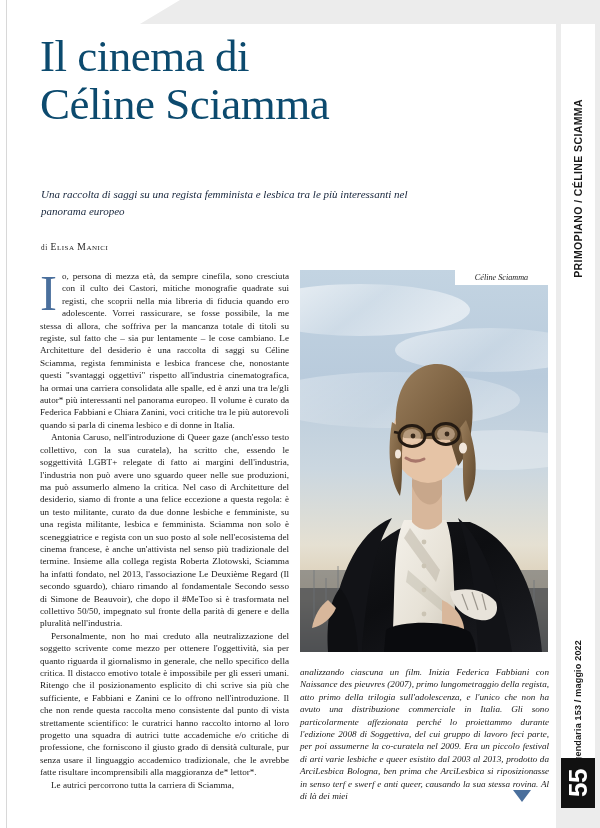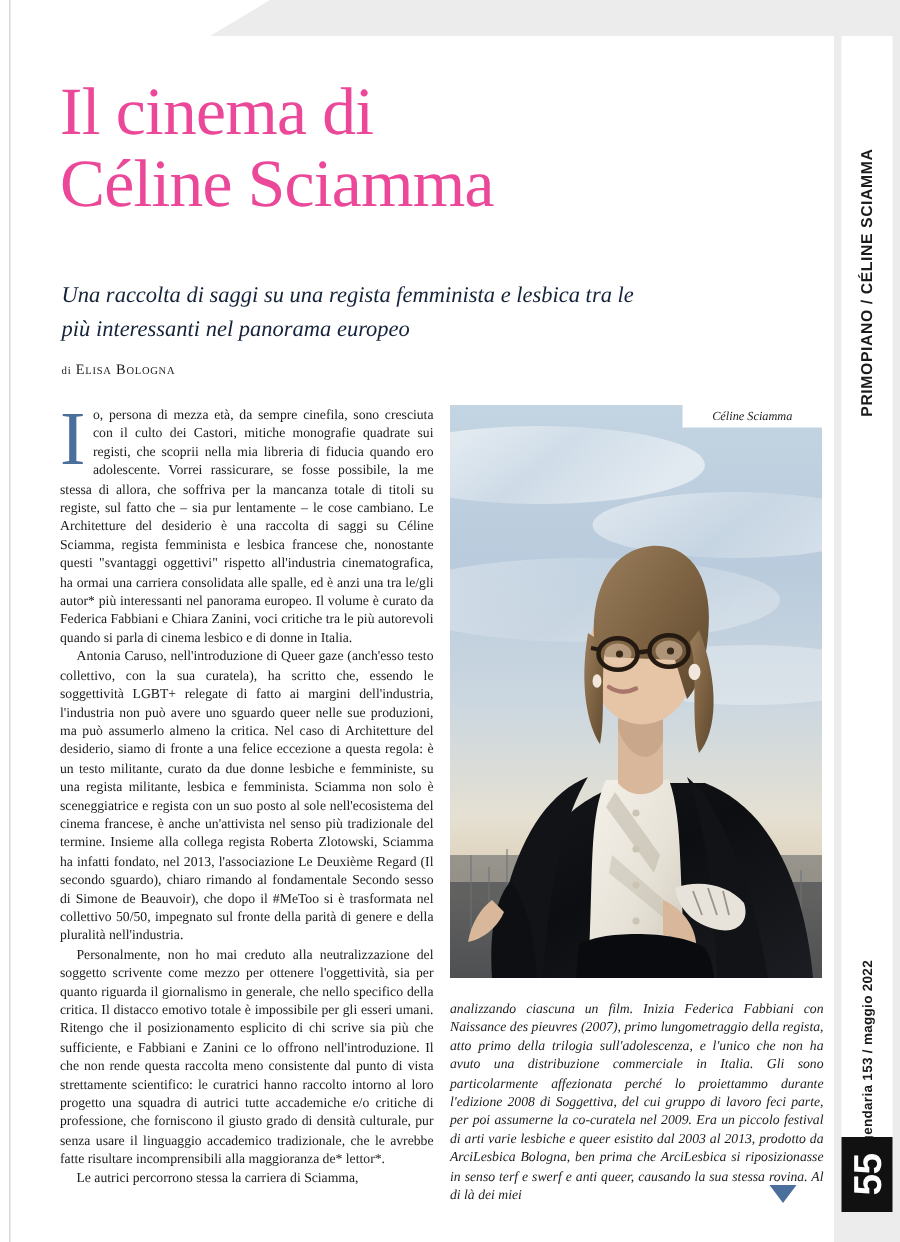--- a/index.html
+++ b/index.html
@@ -120,36 +120,36 @@
     font-weight: bold;
     font-size: 26px;
     color: #ffffff;
     letter-spacing: -0.5px;
   }
 
   
   .headline {
     position: absolute;
     left: 40px;
-    top: 50px;
+    top: 32px;
     width: 470px;
     font-size: 45px;
     line-height: 1.07;
     font-weight: normal;
-    color: #ec4899;
+    color: #0c4a6e;
     letter-spacing: -0.5px;
     margin: 0;
   }
   .deck {
     position: absolute;
     left: 41px;
     top: 186px;
     width: 400px;
     font-style: italic;
-    font-size: 15px;
+    font-size: 11px;
     line-height: 1.52;
     color: #14233a;
     margin: 0;
   }
   .byline {
     position: absolute;
     left: 41px;
     top: 241px;
     font-size: 8.6px;
     letter-spacing: 0.6px;
@@ -256,21 +256,21 @@
 
   <h1 class="headline">
     <span>Il cinema di</span><br>
     <span>Céline Sciamma</span>
   </h1>
 
   <p class="deck">Una raccolta di saggi su una regista femminista e lesbica tra le più interessanti nel panorama europeo</p>
 
   <p class="byline">
     <span class="lead">di</span>
-    <span class="nm">Elisa Bologna</span>
+    <span class="nm">Elisa Manici</span>
   </p>
 
   <div class="photo">
     <svg width="248" height="382" viewBox="0 0 248 382" role="img" aria-label="portrait">
       <defs>
         <linearGradient id="sky" x1="0" y1="0" x2="0" y2="1">
           <stop offset="0%" stop-color="#c3d4e2"></stop>
           <stop offset="28%" stop-color="#b9cbdc"></stop>
           <stop offset="52%" stop-color="#cbd7e0"></stop>
           <stop offset="72%" stop-color="#e5e0d2"></stop>
@@ -368,21 +368,21 @@
   </div>
 
   <div class="caption">
     <span>Céline Sciamma</span>
   </div>
 
   <div class="col col-left">
     <p class="first"><span class="dropcap">I</span><span>o, persona di mezza età, da sempre cinefila, sono cresciuta con il culto dei Castori, mitiche monografie quadrate sui registi, che scoprii nella mia libreria di fiducia quando ero adolescente. Vorrei rassicurare, se fosse possibile, la me stessa di allora, che soffriva per la mancanza totale di titoli su registe, sul fatto che – sia pur lentamente – le cose cambiano. Le Architetture del desiderio è una raccolta di saggi su Céline Sciamma, regista femminista e lesbica francese che, nonostante questi "svantaggi oggettivi" rispetto all'industria cinematografica, ha ormai una carriera consolidata alle spalle, ed è anzi una tra le/gli autor* più interessanti nel panorama europeo. Il volume è curato da Federica Fabbiani e Chiara Zanini, voci critiche tra le più autorevoli quando si parla di cinema lesbico e di donne in Italia.</span></p>
     <p><span>Antonia Caruso, nell'introduzione di Queer gaze (anch'esso testo collettivo, con la sua curatela), ha scritto che, essendo le soggettività LGBT+ relegate di fatto ai margini dell'industria, l'industria non può avere uno sguardo queer nelle sue produzioni, ma può assumerlo almeno la critica. Nel caso di Architetture del desiderio, siamo di fronte a una felice eccezione a questa regola: è un testo militante, curato da due donne lesbiche e femministe, su una regista militante, lesbica e femminista. Sciamma non solo è sceneggiatrice e regista con un suo posto al sole nell'ecosistema del cinema francese, è anche un'attivista nel senso più tradizionale del termine. Insieme alla collega regista Roberta Zlotowski, Sciamma ha infatti fondato, nel 2013, l'associazione Le Deuxième Regard (Il secondo sguardo), chiaro rimando al fondamentale Secondo sesso di Simone de Beauvoir), che dopo il #MeToo si è trasformata nel collettivo 50/50, impegnato sul fronte della parità di genere e della pluralità nell'industria.</span></p>
     <p><span>Personalmente, non ho mai creduto alla neutralizzazione del soggetto scrivente come mezzo per ottenere l'oggettività, sia per quanto riguarda il giornalismo in generale, che nello specifico della critica. Il distacco emotivo totale è impossibile per gli esseri umani. Ritengo che il posizionamento esplicito di chi scrive sia più che sufficiente, e Fabbiani e Zanini ce lo offrono nell'introduzione. Il che non rende questa raccolta meno consistente dal punto di vista strettamente scientifico: le curatrici hanno raccolto intorno al loro progetto una squadra di autrici tutte accademiche e/o critiche di professione, che forniscono il giusto grado di densità culturale, pur senza usare il linguaggio accademico tradizionale, che le avrebbe fatte risultare incomprensibili alla maggioranza de* lettor*.</span></p>
-    <p><span>Le autrici percorrono stessa la carriera di Sciamma,</span></p>
+    <p><span>Le autrici percorrono tutta la carriera di Sciamma,</span></p>
   </div>
 
   <div class="col col-right">
     <p class="first"><span>analizzando ciascuna un film. Inizia Federica Fabbiani con Naissance des pieuvres (2007), primo lungometraggio della regista, atto primo della trilogia sull'adolescenza, e l'unico che non ha avuto una distribuzione commerciale in Italia. Gli sono particolarmente affezionata perché lo proiettammo durante l'edizione 2008 di Soggettiva, del cui gruppo di lavoro feci parte, per poi assumerne la co-curatela nel 2009. Era un piccolo festival di arti varie lesbiche e queer esistito dal 2003 al 2013, prodotto da ArciLesbica Bologna, ben prima che ArciLesbica si riposizionasse in senso terf e swerf e anti queer, causando la sua stessa rovina. Al di là dei miei</span></p>
   </div>
 
   <div class="jump-arrow"></div>
 
 </div>
 

